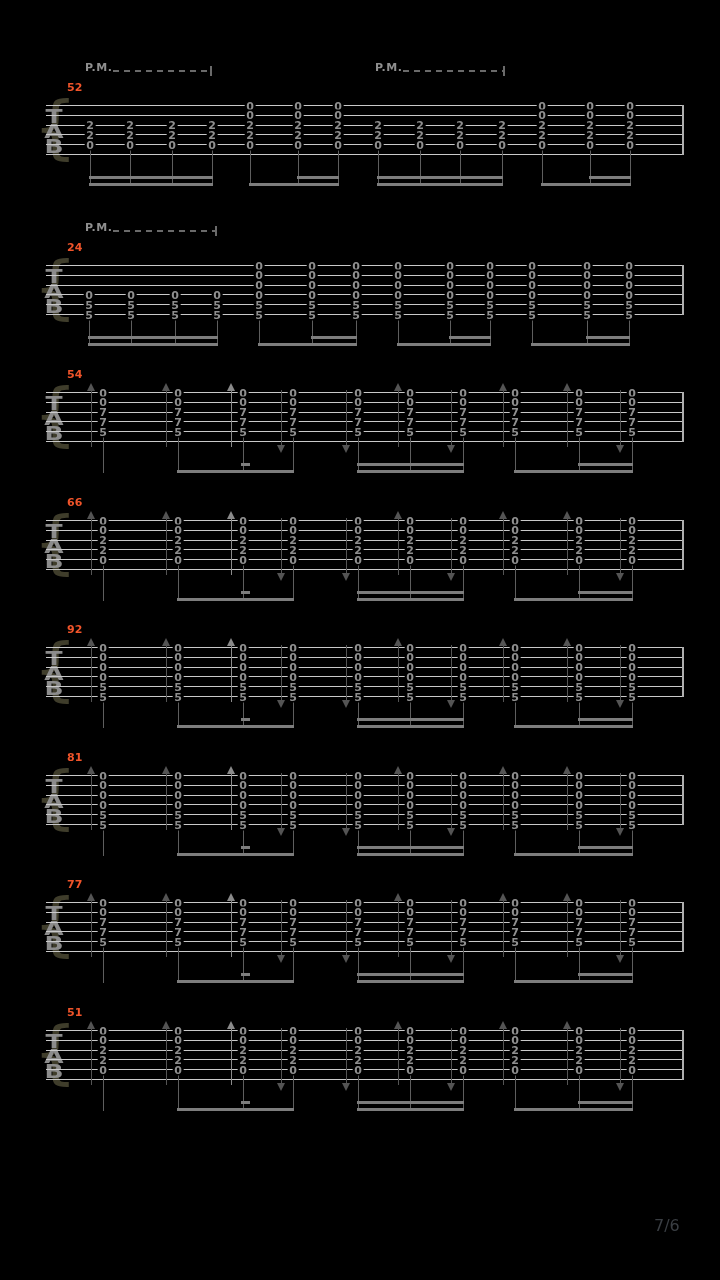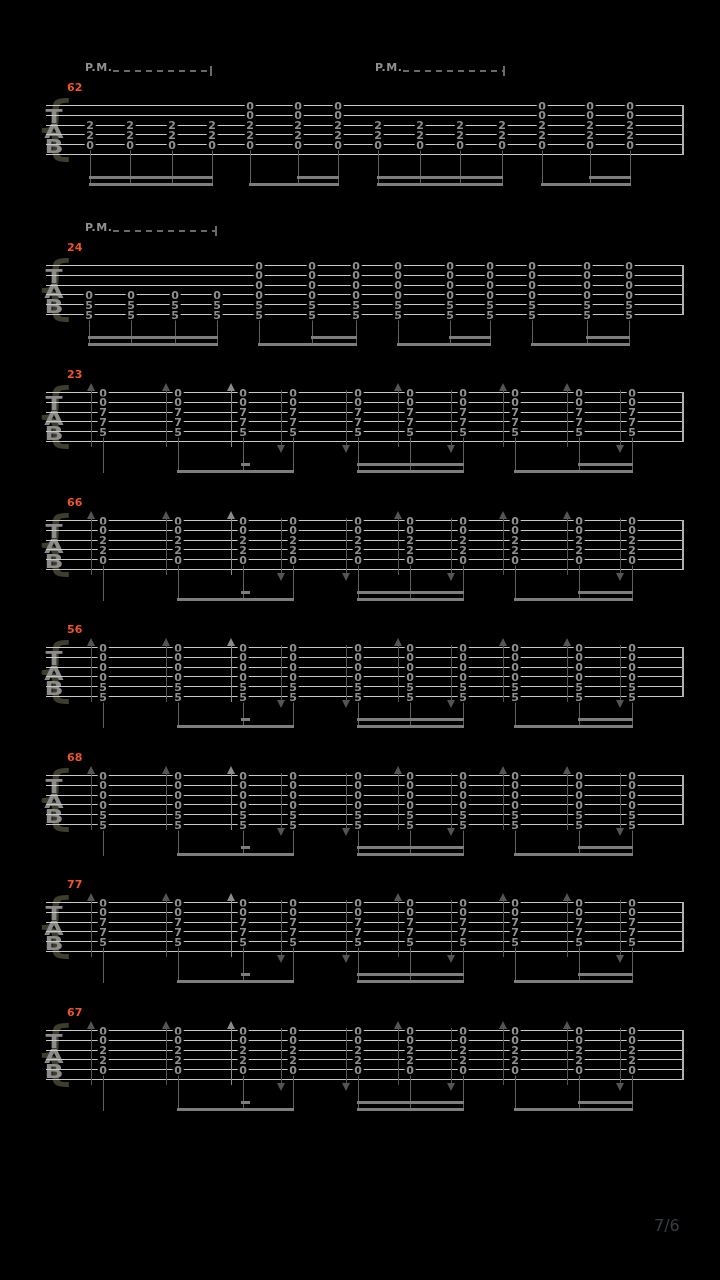--- a/index.html
+++ b/index.html
@@ -17,21 +17,21 @@
       <div style="left: 54px; top: 115.5px; color: rgb(140, 140, 140); font: bold 20px &quot;DejaVu Sans&quot;, sans-serif; transform: translate(-50%, -50%) scale(1.25, 1);">T</div>
       <div style="left: 54px; top: 130.9px; color: rgb(140, 140, 140); font: bold 20px &quot;DejaVu Sans&quot;, sans-serif; transform: translate(-50%, -50%) scale(1.25, 1);">A</div>
       <div style="left: 54px; top: 146.3px; color: rgb(140, 140, 140); font: bold 20px &quot;DejaVu Sans&quot;, sans-serif; transform: translate(-50%, -50%) scale(1.25, 1);">B</div>
       <div style="left: 46px; top: 105px; width: 637px; height: 1px; background: rgb(201, 201, 201);"></div>
       <div style="left: 46px; top: 114.8px; width: 637px; height: 1px; background: rgb(201, 201, 201);"></div>
       <div style="left: 46px; top: 124.6px; width: 637px; height: 1px; background: rgb(201, 201, 201);"></div>
       <div style="left: 46px; top: 134.4px; width: 637px; height: 1px; background: rgb(201, 201, 201);"></div>
       <div style="left: 46px; top: 144.2px; width: 637px; height: 1px; background: rgb(201, 201, 201);"></div>
       <div style="left: 46px; top: 154px; width: 637px; height: 1px; background: rgb(201, 201, 201);"></div>
       <div style="left: 682px; top: 105px; width: 1.5px; height: 50px; background: rgb(174, 174, 174);"></div>
-      <div style="left: 67px; top: 81px; color: rgb(240, 84, 42); font: bold 11px &quot;DejaVu Sans&quot;, sans-serif;">62</div>
+      <div style="left: 67px; top: 81px; color: rgb(240, 84, 42); font: bold 11px &quot;DejaVu Sans&quot;, sans-serif;">52</div>
       <div style="left: 85px; top: 61px; color: rgb(143, 143, 143); font: bold 11px &quot;DejaVu Sans&quot;, sans-serif; letter-spacing: 0.5px;">P.M.</div>
       <div style="left: 113px; top: 70px; width: 97px; height: 2px; background: repeating-linear-gradient(90deg, rgb(106, 106, 106) 0px, rgb(106, 106, 106) 6px, transparent 6px, transparent 11px);"></div>
       <div style="left: 210px; top: 66px; width: 2px; height: 10px; background: rgb(106, 106, 106);"></div>
       <div style="left: 375px; top: 61px; color: rgb(143, 143, 143); font: bold 11px &quot;DejaVu Sans&quot;, sans-serif; letter-spacing: 0.5px;">P.M.</div>
       <div style="left: 403px; top: 70px; width: 100px; height: 2px; background: repeating-linear-gradient(90deg, rgb(106, 106, 106) 0px, rgb(106, 106, 106) 6px, transparent 6px, transparent 11px);"></div>
       <div style="left: 503px; top: 66px; width: 2px; height: 10px; background: rgb(106, 106, 106);"></div>
       <div style="left: 89.5px; top: 150.2px; width: 1px; height: 35.8px; background: rgb(94, 94, 94);"></div>
       <div style="left: 90px; top: 125.1px; transform: translate(-50%, -50%); background: rgb(0, 0, 0); color: rgb(143, 143, 143); font: bold 11px / 11px &quot;DejaVu Sans&quot;, sans-serif; padding: 0px 1.5px;">2</div>
       <div style="left: 90px; top: 134.9px; transform: translate(-50%, -50%); background: rgb(0, 0, 0); color: rgb(143, 143, 143); font: bold 11px / 11px &quot;DejaVu Sans&quot;, sans-serif; padding: 0px 1.5px;">2</div>
       <div style="left: 90px; top: 144.7px; transform: translate(-50%, -50%); background: rgb(0, 0, 0); color: rgb(143, 143, 143); font: bold 11px / 11px &quot;DejaVu Sans&quot;, sans-serif; padding: 0px 1.5px;">0</div>
@@ -213,21 +213,21 @@
       <div style="left: 54px; top: 402.5px; color: rgb(140, 140, 140); font: bold 20px &quot;DejaVu Sans&quot;, sans-serif; transform: translate(-50%, -50%) scale(1.25, 1);">T</div>
       <div style="left: 54px; top: 417.9px; color: rgb(140, 140, 140); font: bold 20px &quot;DejaVu Sans&quot;, sans-serif; transform: translate(-50%, -50%) scale(1.25, 1);">A</div>
       <div style="left: 54px; top: 433.3px; color: rgb(140, 140, 140); font: bold 20px &quot;DejaVu Sans&quot;, sans-serif; transform: translate(-50%, -50%) scale(1.25, 1);">B</div>
       <div style="left: 46px; top: 392px; width: 637px; height: 1px; background: rgb(201, 201, 201);"></div>
       <div style="left: 46px; top: 401.8px; width: 637px; height: 1px; background: rgb(201, 201, 201);"></div>
       <div style="left: 46px; top: 411.6px; width: 637px; height: 1px; background: rgb(201, 201, 201);"></div>
       <div style="left: 46px; top: 421.4px; width: 637px; height: 1px; background: rgb(201, 201, 201);"></div>
       <div style="left: 46px; top: 431.2px; width: 637px; height: 1px; background: rgb(201, 201, 201);"></div>
       <div style="left: 46px; top: 441px; width: 637px; height: 1px; background: rgb(201, 201, 201);"></div>
       <div style="left: 682px; top: 392px; width: 1.5px; height: 50px; background: rgb(174, 174, 174);"></div>
-      <div style="left: 67px; top: 368px; color: rgb(240, 84, 42); font: bold 11px &quot;DejaVu Sans&quot;, sans-serif;">23</div>
+      <div style="left: 67px; top: 368px; color: rgb(240, 84, 42); font: bold 11px &quot;DejaVu Sans&quot;, sans-serif;">54</div>
       <div style="left: 90.5px; top: 390px; width: 1px; height: 57px; background: rgb(84, 84, 84);"></div>
       <div style="left: 87px; top: 383px; width: 0px; height: 0px; border-left: 4px solid transparent; border-right: 4px solid transparent; border-bottom: 8px solid rgb(84, 84, 84);"></div>
       <div style="left: 102.5px; top: 437.2px; width: 1px; height: 35.8px; background: rgb(94, 94, 94);"></div>
       <div style="left: 103px; top: 392.5px; transform: translate(-50%, -50%); background: rgb(0, 0, 0); color: rgb(143, 143, 143); font: bold 11px / 11px &quot;DejaVu Sans&quot;, sans-serif; padding: 0px 1.5px;">0</div>
       <div style="left: 103px; top: 402.3px; transform: translate(-50%, -50%); background: rgb(0, 0, 0); color: rgb(143, 143, 143); font: bold 11px / 11px &quot;DejaVu Sans&quot;, sans-serif; padding: 0px 1.5px;">0</div>
       <div style="left: 103px; top: 412.1px; transform: translate(-50%, -50%); background: rgb(0, 0, 0); color: rgb(143, 143, 143); font: bold 11px / 11px &quot;DejaVu Sans&quot;, sans-serif; padding: 0px 1.5px;">7</div>
       <div style="left: 103px; top: 421.9px; transform: translate(-50%, -50%); background: rgb(0, 0, 0); color: rgb(143, 143, 143); font: bold 11px / 11px &quot;DejaVu Sans&quot;, sans-serif; padding: 0px 1.5px;">7</div>
       <div style="left: 103px; top: 431.7px; transform: translate(-50%, -50%); background: rgb(0, 0, 0); color: rgb(143, 143, 143); font: bold 11px / 11px &quot;DejaVu Sans&quot;, sans-serif; padding: 0px 1.5px;">5</div>
       <div style="left: 165.5px; top: 390px; width: 1px; height: 57px; background: rgb(84, 84, 84);"></div>
       <div style="left: 162px; top: 383px; width: 0px; height: 0px; border-left: 4px solid transparent; border-right: 4px solid transparent; border-bottom: 8px solid rgb(84, 84, 84);"></div>
@@ -409,21 +409,21 @@
       <div style="left: 54px; top: 657.5px; color: rgb(140, 140, 140); font: bold 20px &quot;DejaVu Sans&quot;, sans-serif; transform: translate(-50%, -50%) scale(1.25, 1);">T</div>
       <div style="left: 54px; top: 672.9px; color: rgb(140, 140, 140); font: bold 20px &quot;DejaVu Sans&quot;, sans-serif; transform: translate(-50%, -50%) scale(1.25, 1);">A</div>
       <div style="left: 54px; top: 688.3px; color: rgb(140, 140, 140); font: bold 20px &quot;DejaVu Sans&quot;, sans-serif; transform: translate(-50%, -50%) scale(1.25, 1);">B</div>
       <div style="left: 46px; top: 647px; width: 637px; height: 1px; background: rgb(201, 201, 201);"></div>
       <div style="left: 46px; top: 656.8px; width: 637px; height: 1px; background: rgb(201, 201, 201);"></div>
       <div style="left: 46px; top: 666.6px; width: 637px; height: 1px; background: rgb(201, 201, 201);"></div>
       <div style="left: 46px; top: 676.4px; width: 637px; height: 1px; background: rgb(201, 201, 201);"></div>
       <div style="left: 46px; top: 686.2px; width: 637px; height: 1px; background: rgb(201, 201, 201);"></div>
       <div style="left: 46px; top: 696px; width: 637px; height: 1px; background: rgb(201, 201, 201);"></div>
       <div style="left: 682px; top: 647px; width: 1.5px; height: 50px; background: rgb(174, 174, 174);"></div>
-      <div style="left: 67px; top: 623px; color: rgb(240, 84, 42); font: bold 11px &quot;DejaVu Sans&quot;, sans-serif;">56</div>
+      <div style="left: 67px; top: 623px; color: rgb(240, 84, 42); font: bold 11px &quot;DejaVu Sans&quot;, sans-serif;">92</div>
       <div style="left: 90.5px; top: 645px; width: 1px; height: 57px; background: rgb(84, 84, 84);"></div>
       <div style="left: 87px; top: 638px; width: 0px; height: 0px; border-left: 4px solid transparent; border-right: 4px solid transparent; border-bottom: 8px solid rgb(84, 84, 84);"></div>
       <div style="left: 102.5px; top: 702px; width: 1px; height: 26px; background: rgb(94, 94, 94);"></div>
       <div style="left: 103px; top: 647.5px; transform: translate(-50%, -50%); background: rgb(0, 0, 0); color: rgb(143, 143, 143); font: bold 11px / 11px &quot;DejaVu Sans&quot;, sans-serif; padding: 0px 1.5px;">0</div>
       <div style="left: 103px; top: 657.3px; transform: translate(-50%, -50%); background: rgb(0, 0, 0); color: rgb(143, 143, 143); font: bold 11px / 11px &quot;DejaVu Sans&quot;, sans-serif; padding: 0px 1.5px;">0</div>
       <div style="left: 103px; top: 667.1px; transform: translate(-50%, -50%); background: rgb(0, 0, 0); color: rgb(143, 143, 143); font: bold 11px / 11px &quot;DejaVu Sans&quot;, sans-serif; padding: 0px 1.5px;">0</div>
       <div style="left: 103px; top: 676.9px; transform: translate(-50%, -50%); background: rgb(0, 0, 0); color: rgb(143, 143, 143); font: bold 11px / 11px &quot;DejaVu Sans&quot;, sans-serif; padding: 0px 1.5px;">0</div>
       <div style="left: 103px; top: 686.7px; transform: translate(-50%, -50%); background: rgb(0, 0, 0); color: rgb(143, 143, 143); font: bold 11px / 11px &quot;DejaVu Sans&quot;, sans-serif; padding: 0px 1.5px;">5</div>
       <div style="left: 103px; top: 696.5px; transform: translate(-50%, -50%); background: rgb(0, 0, 0); color: rgb(143, 143, 143); font: bold 11px / 11px &quot;DejaVu Sans&quot;, sans-serif; padding: 0px 1.5px;">5</div>
       <div style="left: 165.5px; top: 645px; width: 1px; height: 57px; background: rgb(84, 84, 84);"></div>
@@ -517,21 +517,21 @@
       <div style="left: 54px; top: 785.5px; color: rgb(140, 140, 140); font: bold 20px &quot;DejaVu Sans&quot;, sans-serif; transform: translate(-50%, -50%) scale(1.25, 1);">T</div>
       <div style="left: 54px; top: 800.9px; color: rgb(140, 140, 140); font: bold 20px &quot;DejaVu Sans&quot;, sans-serif; transform: translate(-50%, -50%) scale(1.25, 1);">A</div>
       <div style="left: 54px; top: 816.3px; color: rgb(140, 140, 140); font: bold 20px &quot;DejaVu Sans&quot;, sans-serif; transform: translate(-50%, -50%) scale(1.25, 1);">B</div>
       <div style="left: 46px; top: 775px; width: 637px; height: 1px; background: rgb(201, 201, 201);"></div>
       <div style="left: 46px; top: 784.8px; width: 637px; height: 1px; background: rgb(201, 201, 201);"></div>
       <div style="left: 46px; top: 794.6px; width: 637px; height: 1px; background: rgb(201, 201, 201);"></div>
       <div style="left: 46px; top: 804.4px; width: 637px; height: 1px; background: rgb(201, 201, 201);"></div>
       <div style="left: 46px; top: 814.2px; width: 637px; height: 1px; background: rgb(201, 201, 201);"></div>
       <div style="left: 46px; top: 824px; width: 637px; height: 1px; background: rgb(201, 201, 201);"></div>
       <div style="left: 682px; top: 775px; width: 1.5px; height: 50px; background: rgb(174, 174, 174);"></div>
-      <div style="left: 67px; top: 751px; color: rgb(240, 84, 42); font: bold 11px &quot;DejaVu Sans&quot;, sans-serif;">68</div>
+      <div style="left: 67px; top: 751px; color: rgb(240, 84, 42); font: bold 11px &quot;DejaVu Sans&quot;, sans-serif;">81</div>
       <div style="left: 90.5px; top: 773px; width: 1px; height: 57px; background: rgb(84, 84, 84);"></div>
       <div style="left: 87px; top: 766px; width: 0px; height: 0px; border-left: 4px solid transparent; border-right: 4px solid transparent; border-bottom: 8px solid rgb(84, 84, 84);"></div>
       <div style="left: 102.5px; top: 830px; width: 1px; height: 26px; background: rgb(94, 94, 94);"></div>
       <div style="left: 103px; top: 775.5px; transform: translate(-50%, -50%); background: rgb(0, 0, 0); color: rgb(143, 143, 143); font: bold 11px / 11px &quot;DejaVu Sans&quot;, sans-serif; padding: 0px 1.5px;">0</div>
       <div style="left: 103px; top: 785.3px; transform: translate(-50%, -50%); background: rgb(0, 0, 0); color: rgb(143, 143, 143); font: bold 11px / 11px &quot;DejaVu Sans&quot;, sans-serif; padding: 0px 1.5px;">0</div>
       <div style="left: 103px; top: 795.1px; transform: translate(-50%, -50%); background: rgb(0, 0, 0); color: rgb(143, 143, 143); font: bold 11px / 11px &quot;DejaVu Sans&quot;, sans-serif; padding: 0px 1.5px;">0</div>
       <div style="left: 103px; top: 804.9px; transform: translate(-50%, -50%); background: rgb(0, 0, 0); color: rgb(143, 143, 143); font: bold 11px / 11px &quot;DejaVu Sans&quot;, sans-serif; padding: 0px 1.5px;">0</div>
       <div style="left: 103px; top: 814.7px; transform: translate(-50%, -50%); background: rgb(0, 0, 0); color: rgb(143, 143, 143); font: bold 11px / 11px &quot;DejaVu Sans&quot;, sans-serif; padding: 0px 1.5px;">5</div>
       <div style="left: 103px; top: 824.5px; transform: translate(-50%, -50%); background: rgb(0, 0, 0); color: rgb(143, 143, 143); font: bold 11px / 11px &quot;DejaVu Sans&quot;, sans-serif; padding: 0px 1.5px;">5</div>
       <div style="left: 165.5px; top: 773px; width: 1px; height: 57px; background: rgb(84, 84, 84);"></div>
@@ -723,21 +723,21 @@
       <div style="left: 54px; top: 1040.5px; color: rgb(140, 140, 140); font: bold 20px &quot;DejaVu Sans&quot;, sans-serif; transform: translate(-50%, -50%) scale(1.25, 1);">T</div>
       <div style="left: 54px; top: 1055.9px; color: rgb(140, 140, 140); font: bold 20px &quot;DejaVu Sans&quot;, sans-serif; transform: translate(-50%, -50%) scale(1.25, 1);">A</div>
       <div style="left: 54px; top: 1071.3px; color: rgb(140, 140, 140); font: bold 20px &quot;DejaVu Sans&quot;, sans-serif; transform: translate(-50%, -50%) scale(1.25, 1);">B</div>
       <div style="left: 46px; top: 1030px; width: 637px; height: 1px; background: rgb(201, 201, 201);"></div>
       <div style="left: 46px; top: 1039.8px; width: 637px; height: 1px; background: rgb(201, 201, 201);"></div>
       <div style="left: 46px; top: 1049.6px; width: 637px; height: 1px; background: rgb(201, 201, 201);"></div>
       <div style="left: 46px; top: 1059.4px; width: 637px; height: 1px; background: rgb(201, 201, 201);"></div>
       <div style="left: 46px; top: 1069.2px; width: 637px; height: 1px; background: rgb(201, 201, 201);"></div>
       <div style="left: 46px; top: 1079px; width: 637px; height: 1px; background: rgb(201, 201, 201);"></div>
       <div style="left: 682px; top: 1030px; width: 1.5px; height: 50px; background: rgb(174, 174, 174);"></div>
-      <div style="left: 67px; top: 1006px; color: rgb(240, 84, 42); font: bold 11px &quot;DejaVu Sans&quot;, sans-serif;">67</div>
+      <div style="left: 67px; top: 1006px; color: rgb(240, 84, 42); font: bold 11px &quot;DejaVu Sans&quot;, sans-serif;">51</div>
       <div style="left: 90.5px; top: 1028px; width: 1px; height: 57px; background: rgb(84, 84, 84);"></div>
       <div style="left: 87px; top: 1021px; width: 0px; height: 0px; border-left: 4px solid transparent; border-right: 4px solid transparent; border-bottom: 8px solid rgb(84, 84, 84);"></div>
       <div style="left: 102.5px; top: 1075.2px; width: 1px; height: 35.8px; background: rgb(94, 94, 94);"></div>
       <div style="left: 103px; top: 1030.5px; transform: translate(-50%, -50%); background: rgb(0, 0, 0); color: rgb(143, 143, 143); font: bold 11px / 11px &quot;DejaVu Sans&quot;, sans-serif; padding: 0px 1.5px;">0</div>
       <div style="left: 103px; top: 1040.3px; transform: translate(-50%, -50%); background: rgb(0, 0, 0); color: rgb(143, 143, 143); font: bold 11px / 11px &quot;DejaVu Sans&quot;, sans-serif; padding: 0px 1.5px;">0</div>
       <div style="left: 103px; top: 1050.1px; transform: translate(-50%, -50%); background: rgb(0, 0, 0); color: rgb(143, 143, 143); font: bold 11px / 11px &quot;DejaVu Sans&quot;, sans-serif; padding: 0px 1.5px;">2</div>
       <div style="left: 103px; top: 1059.9px; transform: translate(-50%, -50%); background: rgb(0, 0, 0); color: rgb(143, 143, 143); font: bold 11px / 11px &quot;DejaVu Sans&quot;, sans-serif; padding: 0px 1.5px;">2</div>
       <div style="left: 103px; top: 1069.7px; transform: translate(-50%, -50%); background: rgb(0, 0, 0); color: rgb(143, 143, 143); font: bold 11px / 11px &quot;DejaVu Sans&quot;, sans-serif; padding: 0px 1.5px;">0</div>
       <div style="left: 165.5px; top: 1028px; width: 1px; height: 57px; background: rgb(84, 84, 84);"></div>
       <div style="left: 162px; top: 1021px; width: 0px; height: 0px; border-left: 4px solid transparent; border-right: 4px solid transparent; border-bottom: 8px solid rgb(84, 84, 84);"></div>

